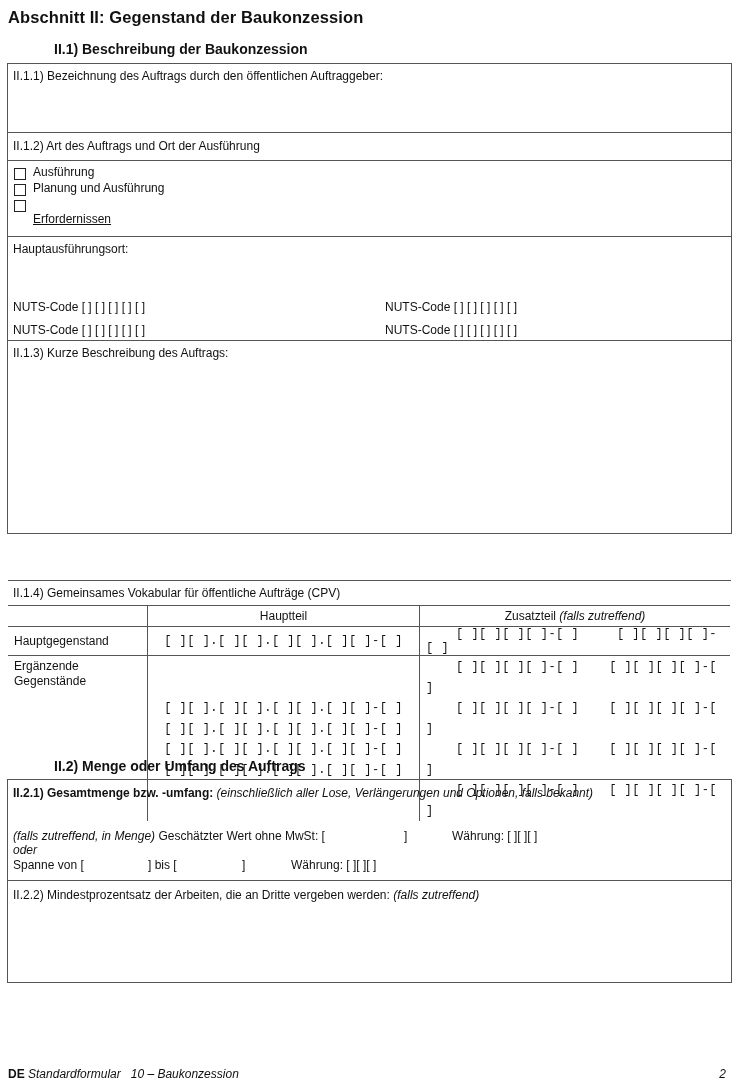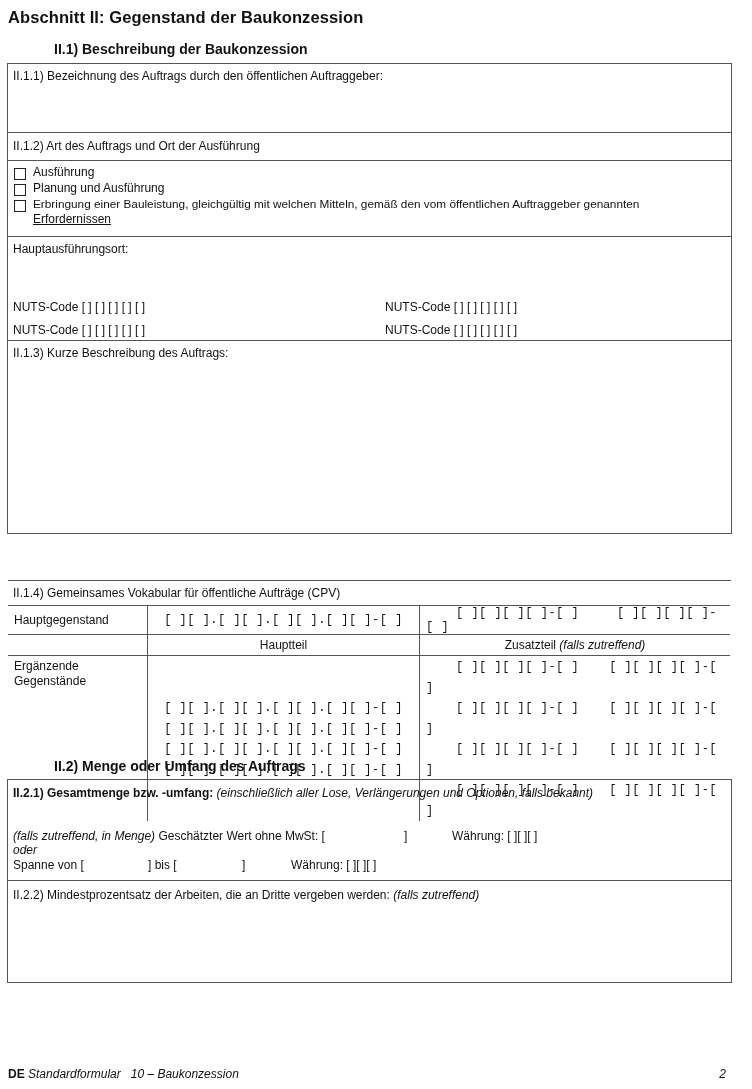--- a/index.html
+++ b/index.html
@@ -36,21 +36,20 @@
   <div class="row" style="top:68px; height:28px;">
     <div class="t" style="left:5px; top:6px;">II.1.2) Art des Auftrags und Ort der Ausführung</div>
   </div>
 
   <div class="row" style="top:96px; height:76px;">
     <div class="cb" style="left:6px; top:7px;"></div>
     <div class="t" style="left:25px; top:4px;">Ausführung</div>
     <div class="cb" style="left:6px; top:23px;"></div>
     <div class="t" style="left:25px; top:20px;">Planung und Ausführung</div>
     <div class="cb" style="left:6px; top:39px;"></div>
-    <div class="t" style="left:25px; top:36px; font-size:11.8px;">Erbringung einer Bauleistung, gleichgültig mit welchen Mitteln, gemäß den vom öffentlichen Auftraggeber genannten</div>
     <div class="t" style="left:25px; top:51px;text-decoration:underline;">Erfordernissen</div>
   </div>
 
   <div class="row" style="top:172px; height:104px;">
     <div class="t" style="left:5px; top:5px;">Hauptausführungsort:</div>
     <div class="t" style="left:5px; top:63px;">NUTS-Code [  ] [  ] [  ] [  ] [  ]</div>
     <div class="t" style="left:377px; top:63px;">NUTS-Code [  ] [  ] [  ] [  ] [  ]</div>
     <div class="t" style="left:5px; top:86px;">NUTS-Code [  ] [  ] [  ] [  ] [  ]</div>
     <div class="t" style="left:377px; top:86px;">NUTS-Code [  ] [  ] [  ] [  ] [  ]</div>
   </div>
@@ -59,31 +58,31 @@
     <div class="t" style="left:5px; top:5px;">II.1.3) Kurze Beschreibung des Auftrags:</div>
   </div>
 
   <div class="row" style="top:516px; height:27px;">
     <div class="t" style="left:5px; top:5px;">II.1.4) Gemeinsames Vokabular für öffentliche Aufträge (CPV)</div>
   </div>
   <div class="row" style="top:541px; height:126px; border-top:none;">
     <table class="cpv">
       <tbody>
           <tr>
+        <td style="width:127px; border-left:none;"></td>
+        <td style="width:259px; text-align:center;"><span>Hauptteil</span></td>
+        <td style="text-align:center; border-right:none;"><span>Zusatzteil</span> <span class="i">(falls zutreffend)</span></td>
+      </tr>
+      <tr>
         <td style="border-left:none;">Hauptgegenstand</td>
         <td style="text-align:center;" class="mono">[ ][ ].[ ][ ].[ ][ ].[ ][ ]-[ ]</td>
         <td class="mono" style="border-right:none;">
           <span style="margin-left:30px;">[ ][ ][ ][ ]-[ ]</span>
           <span style="margin-left:30px;">[ ][ ][ ][ ]-[ ]</span>
         </td>
-      </tr>
-      <tr>
-        <td style="width:127px; border-left:none;"></td>
-        <td style="width:259px; text-align:center;"><span>Hauptteil</span></td>
-        <td style="text-align:center; border-right:none;"><span>Zusatzteil</span> <span class="i">(falls zutreffend)</span></td>
       </tr>
       <tr>
         <td style="border-left:none; border-bottom:none; vertical-align:top; padding-top:3px; line-height:15px;">
           <div>Ergänzende</div>
           <div>Gegenstände</div>
         </td>
         <td class="mono" style="text-align:center; border-bottom:none; line-height:20.5px; padding-top:1px;">
           <div>[ ][ ].[ ][ ].[ ][ ].[ ][ ]-[ ]</div>
           <div>[ ][ ].[ ][ ].[ ][ ].[ ][ ]-[ ]</div>
           <div>[ ][ ].[ ][ ].[ ][ ].[ ][ ]-[ ]</div>

